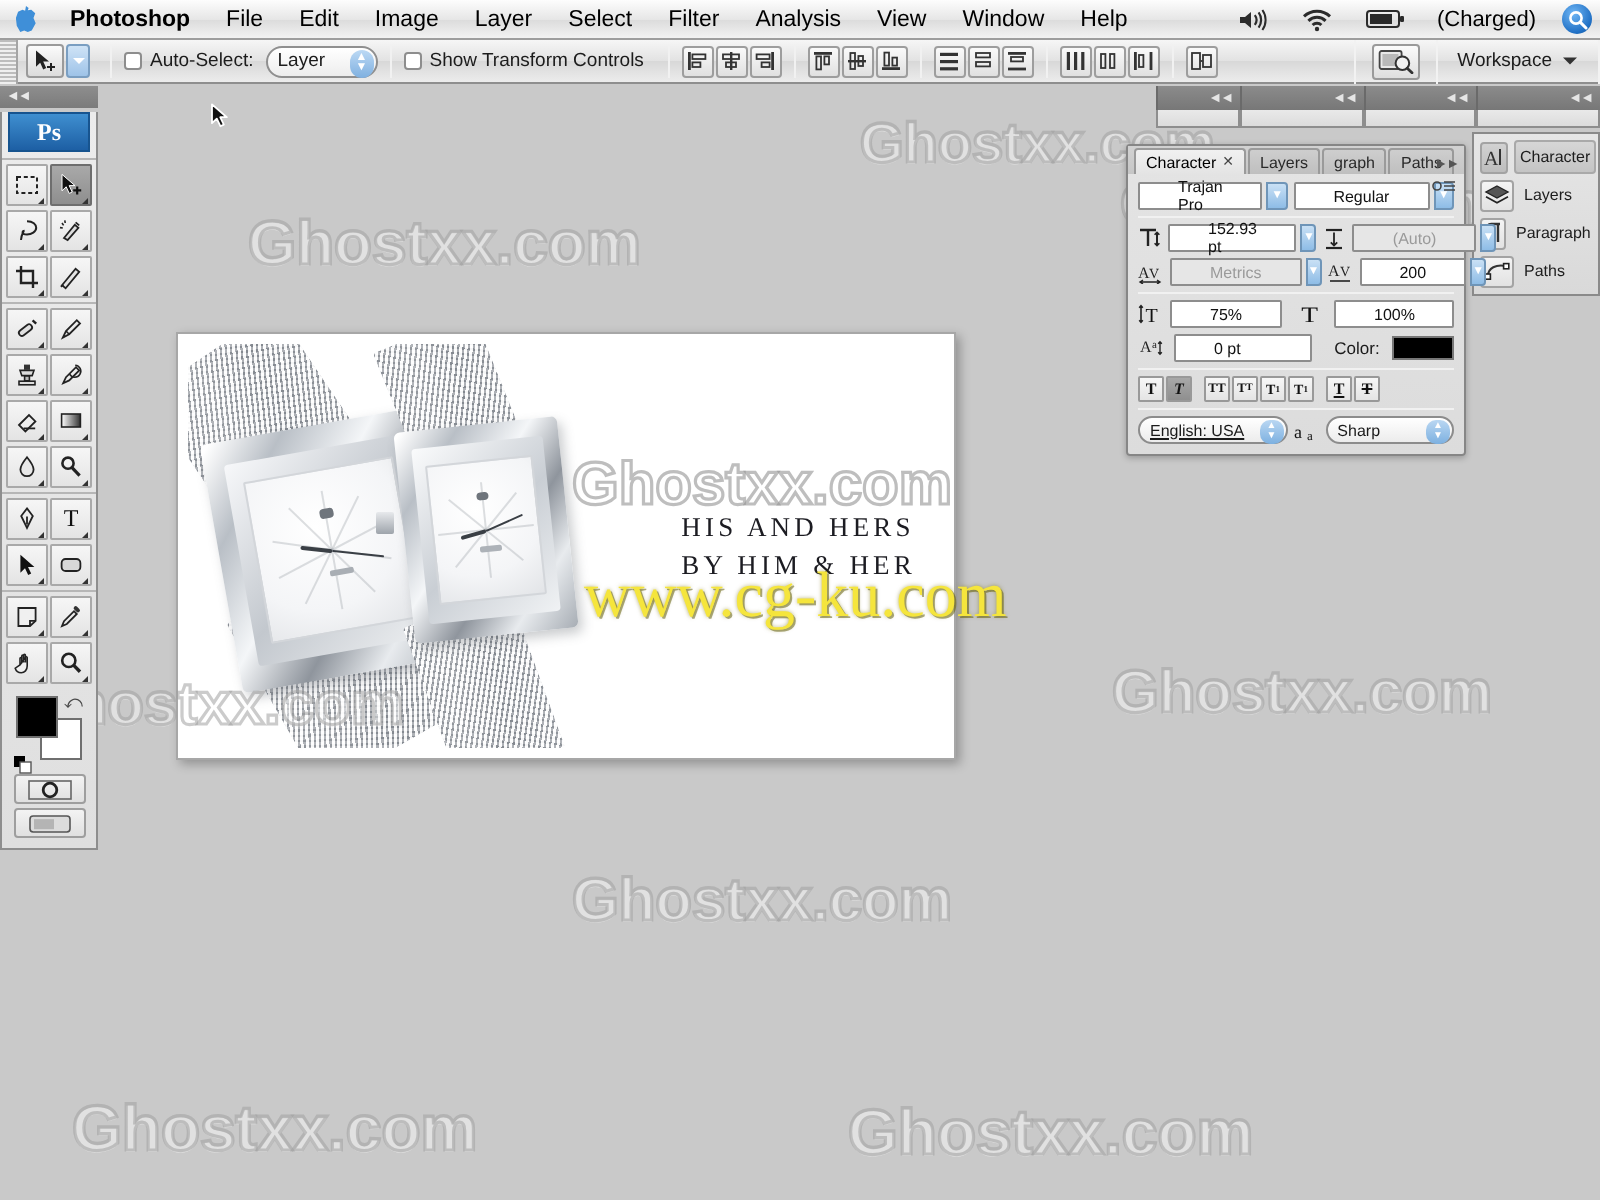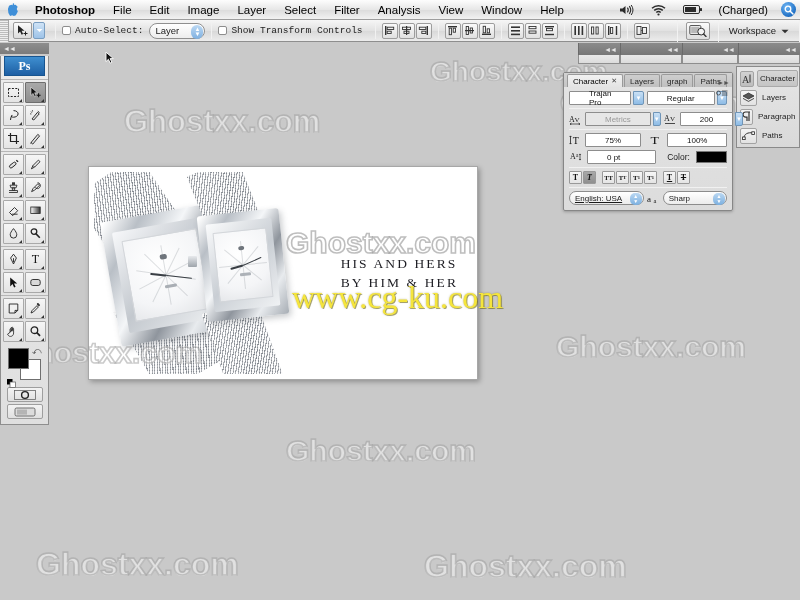--- a/index.html
+++ b/index.html
@@ -60,21 +60,21 @@
     background:linear-gradient(#cfe3f6,#9ec3e8);
     border:1px solid #7a9ec1;border-radius:2px;
     display:flex;align-items:center;justify-content:center;
   }
   .ob-sep{ width:1px;height:16px;background:#b2b2b2;margin:0 6px;
            border-right:1px solid #f1f1f1; }
   .ob-chk{
     width:9px;height:9px;background:#fff;border:1px solid #8d8d8d;
     border-radius:2px; margin-right:4px; display:inline-block;
   }
-  .ob-label{ margin-right:6px; white-space:nowrap;font-family:Liberation Mono, monospace; }
+  .ob-label{ margin-right:6px; white-space:nowrap; }
   .ob-select{
     height:16px; min-width:56px; padding:0 14px 0 5px;
     background:linear-gradient(#ffffff,#ededed);
     border:1px solid #8f8f8f; border-radius:8px;
     display:flex;align-items:center; font-size:9.5px; position:relative;
   }
   .ob-select .arrows{
     position:absolute; right:1px; top:1px; width:12px; height:14px;
     background:linear-gradient(#bcd9f4,#7fb0e0);
     border-radius:6px; display:flex;flex-direction:column;
@@ -859,20 +859,40 @@
 
     <div class="crow">
       <div class="cfield" style="flex:1.35;">Trajan Pro</div>
       <div class="cdrop">▼</div>
       <div class="cfield" style="flex:1;">Regular</div>
       <div class="cdrop">▼</div>
     </div>
 
     <div class="cdivider"></div>
 
+    <div class="crow">
+      <span class="cicon">
+        <svg width="12" height="12" viewBox="0 0 12 12">
+            <path d="M1 2h8M5 2v8" stroke="#222" stroke-width="1.2"></path>
+            <path d="M9.5 3.5v6" stroke="#222" stroke-width="1"></path>
+            <path d="M8.3 4.4l1.2-1.2 1.2 1.2M8.3 8.6l1.2 1.2 1.2-1.2" stroke="#222" stroke-width="0.8" fill="none"></path>
+          </svg>
+      </span>
+      <div class="cfield" style="flex:1;">152.93 pt</div>
+      <div class="cdrop">▼</div>
+      <span class="cicon">
+        <svg width="12" height="12" viewBox="0 0 12 12">
+            <path d="M2 2h8" stroke="#222" stroke-width="1.1"></path>
+            <path d="M6 3.2v6.4M4.4 8.2L6 9.8l1.6-1.6" stroke="#222" stroke-width="0.9" fill="none"></path>
+            <path d="M2 11h8" stroke="#222" stroke-width="1.1"></path>
+          </svg>
+      </span>
+      <div class="cfield grey" style="flex:1;">(Auto)</div>
+      <div class="cdrop">▼</div>
+    </div>
 
     <div class="crow">
       <span class="cicon">
         <svg width="13" height="12" viewBox="0 0 13 12">
             <text x="0" y="9" font-family="Liberation Serif, serif" font-size="8" fill="#222">A</text>
             <text x="5.5" y="9" font-family="Liberation Serif, serif" font-size="7" fill="#222">V</text>
             <path d="M1 11h10M2.5 10l-1.5 1 1.5 1M9.5 10l1.5 1-1.5 1" stroke="#222" stroke-width="0.7" fill="none"></path>
           </svg>
       </span>
       <div class="cfield grey" style="flex:1;">Metrics</div>

